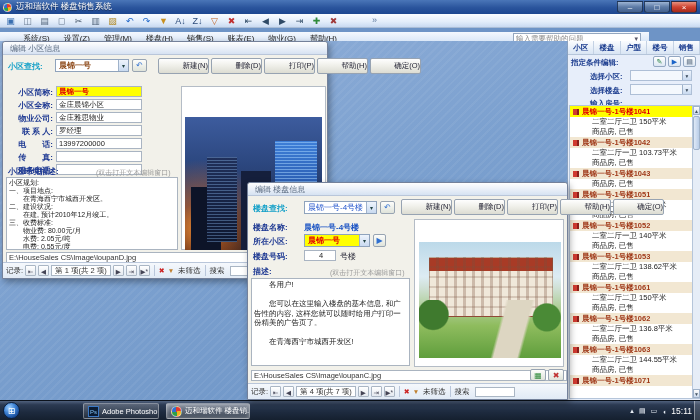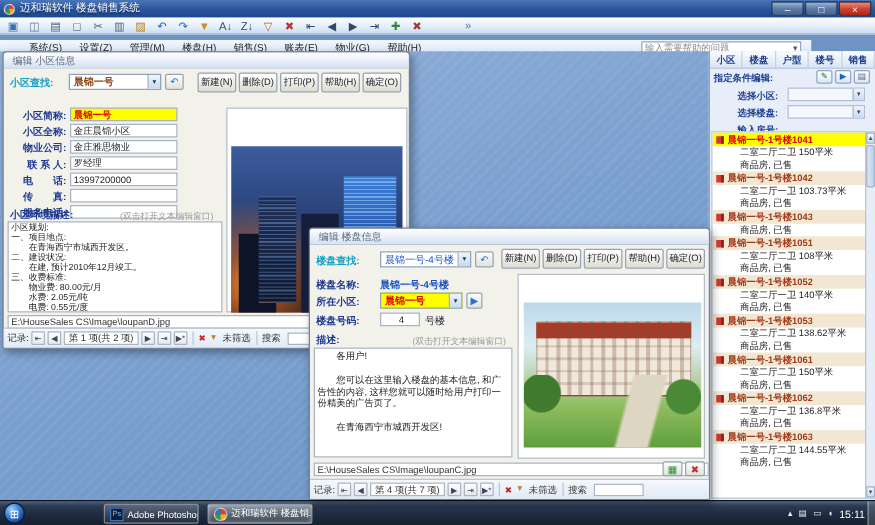--- a/index.html
+++ b/index.html
@@ -53,22 +53,22 @@
     font-size:8px;color:#5a6b80;line-height:13px;padding-left:7px;}
   .lbl-find{color:#14a0c8;font-size:8px;font-weight:bold;white-space:nowrap;}
   .lbl-field{color:#1f3a93;font-size:8px;font-weight:bold;white-space:nowrap;}
   .combo{background:#fff;border:1px solid #8fa3bc;height:13px;display:flex;align-items:center;
     font-size:8px;padding-left:3px;white-space:nowrap;overflow:hidden;}
   .combo .cval{flex:1;white-space:nowrap;}
   .combo .carr{flex:0 0 10px;height:100%;text-align:center;font-size:6px;line-height:12px;color:#244;
     background:linear-gradient(180deg,#eef4fc,#c9daf0);border-left:1px solid #9fb2ca;}
   .sqbtn{background:linear-gradient(180deg,#fdfdfb,#dfe3da);border:1px solid #98a4b2;border-radius:2px;
     font-size:8px;text-align:center;color:#2f6fd0;line-height:12px;}
-  .wbtn{width:31px;height:16px;background:linear-gradient(180deg,#fefefe 0%,#f0f0ea 45%,#dcdcd2 100%);
-    border:1px solid #97a3b2;border-radius:2px;font-size:7.5px;color:#223;text-align:center;line-height:14px;
+  .wbtn{width:51px;height:16px;background:linear-gradient(180deg,#fefefe 0%,#f0f0ea 45%,#dcdcd2 100%);
+    border:1px solid #97a3b2;border-radius:2px;font-size:7.5px;color:#223;text-align:right;line-height:14px;
     white-space:nowrap;overflow:hidden;}
   .btnrow{display:flex;gap:2px;}
   .frow{position:relative;height:11px;margin-bottom:2px;}
   .flabel{position:absolute;left:0;top:1px;width:47px;text-align:right;color:#1f3a93;font-size:8px;font-weight:bold;white-space:pre;}
   .fval{position:absolute;left:50px;top:0;width:86px;height:11px;background:#fff;border:1px solid #a9b4c2;
     font-size:7.5px;line-height:10px;padding-left:2px;color:#222;white-space:nowrap;overflow:hidden;}
   .frow.hl .fval{background:#ffff00;color:#e10000;font-weight:bold;}
   .deschint{color:#9a9a9a;font-size:7px;white-space:nowrap;}
   .dtext{background:#fff;border:1px solid #aab4c0;font-size:7px;line-height:8px;color:#222;
     padding:1px 2px;white-space:pre-wrap;overflow:hidden;}
@@ -504,20 +504,24 @@
           <div class="litem">
             <div class="lrow1">
               <span class="lsq"></span>
               <span class="lname">晨锦一号-1号楼1063</span>
             </div>
             <div class="ldetail">二室二厅二卫 144.55平米</div>
             <div class="ldetail">商品房, 已售</div>
           </div>
 
           <div class="litem">
+            <div class="lrow1">
+              <span class="lsq"></span>
+              <span class="lname">晨锦一号-1号楼1071</span>
+            </div>
             <div class="ldetail"></div>
 
           </div>
         </div>
 
       <div class="scroll">
         <span class="sarrow" style="top:0;">▲</span>
         <span class="sthumb"></span>
         <span class="sarrow" style="bottom:0;">▼</span>
       </div>

